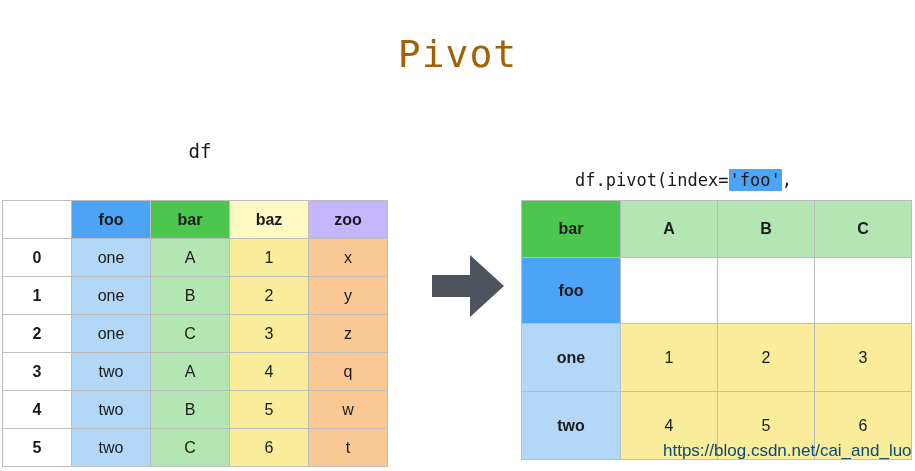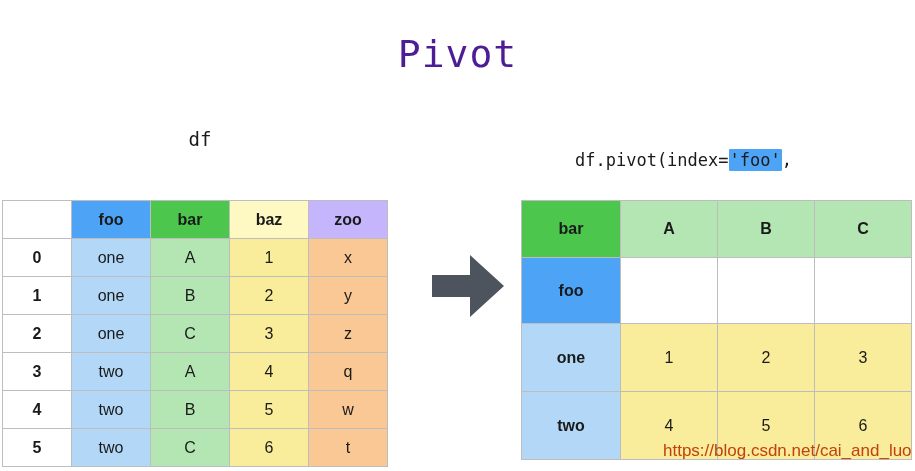--- a/index.html
+++ b/index.html
@@ -15,44 +15,44 @@
     overflow: hidden;
   }
   .page-title {
     position: absolute;
     left: 0;
     top: 32px;
     width: 915px;
     text-align: center;
     font-family: "DejaVu Sans Mono", "Liberation Mono", monospace;
     font-size: 38px;
-    color: #4c1d95;
+    color: #a16207;
     letter-spacing: 1px;
   }
   .df-label {
     position: absolute;
     left: 140px;
-    top: 128px;
+    top: 140px;
     width: 120px;
     text-align: center;
     font-family: "DejaVu Sans Mono", "Liberation Mono", monospace;
     font-size: 19px;
     color: #1a1a1a;
   }
   .code-block {
     position: absolute;
     left: 575px;
     top: 105px;
     font-family: "DejaVu Sans Mono", "Liberation Mono", monospace;
     font-size: 17px;
     line-height: 22px;
     color: #1a1a1a;
     white-space: pre;
   }
-  .code-line { white-space: pre; }
+  .code-line { white-space: pre; margin-top: 20px; }
   .hl { padding: 1px 1px; border-radius: 1px; }
   .hl-blue   { background: #4da3f5; }
   .hl-green  { background: #4cc64c; }
   .hl-yellow { background: #f5d900; }
 
   
   .arrow {
     position: absolute;
     left: 432px;
     top: 255px;
@@ -108,21 +108,21 @@
   #pivot-table .p-val    { background: #f9ec9a; }
   #pivot-table tr.r-hdr td { height: 54px; }
   #pivot-table tr.r-foo td { height: 63px; }
   #pivot-table tr.r-data td { height: 65px; }
 
   .watermark {
     position: absolute;
     left: 663px;
     top: 441px;
     font-size: 17px;
-    color: #c2410c;
+    color: #0c4a6e;
     font-family: "Liberation Sans", sans-serif;
     pointer-events: none;
     white-space: nowrap;
   }
 </style>
 </head>
 <body>
 
 <div class="page-title">Pivot</div>
 

